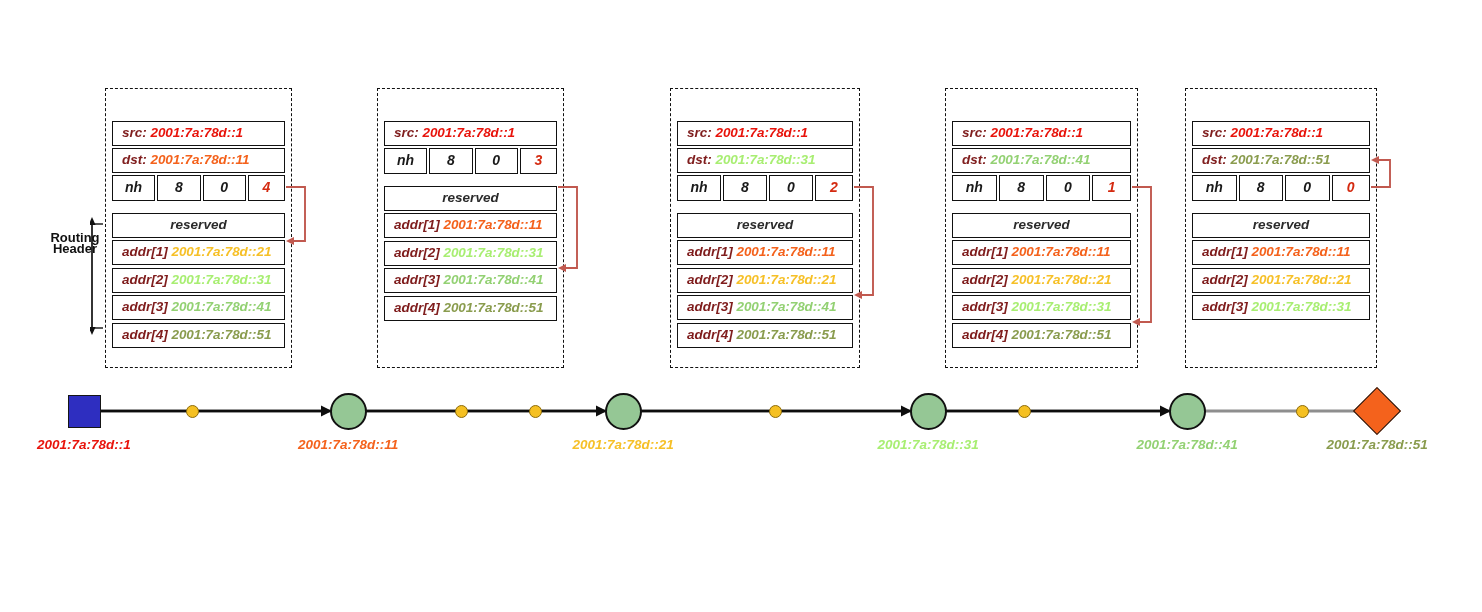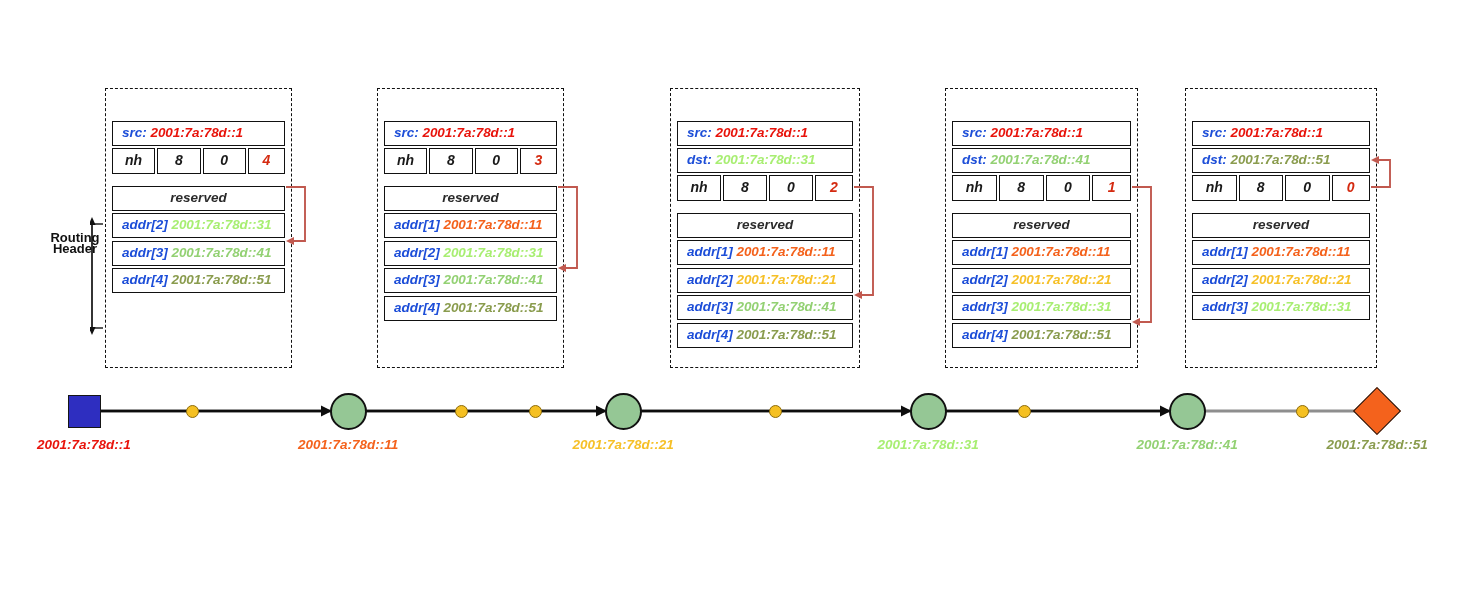--- a/index.html
+++ b/index.html
@@ -9,21 +9,21 @@
   #stage{position:absolute;left:0;top:0;width:1482px;height:612px;}
 
   
   .pkt{position:absolute;border:1.6px dashed #111;box-sizing:border-box;}
   .pkt-inner{position:absolute;left:6px;right:6px;top:32px;}
   .row{border:1.7px solid #111;background:#fff;box-sizing:border-box;
        height:25px;line-height:22px;margin-bottom:2px;
        font-style:italic;font-weight:bold;font-size:13.5px;
        white-space:nowrap;overflow:hidden;}
   .row.addr{margin-bottom:2.5px;}
-  .row .lbl{color:#1d4ed8;padding-left:9px;font-weight:bold;font-style:italic;}
+  .row .lbl{color:#7f1d1d;padding-left:9px;font-weight:bold;font-style:italic;}
   .row .val{font-weight:bold;font-style:italic;letter-spacing:-0.1px;}
   .row.reserved{text-align:center;color:#2b2b2b;font-weight:bold;}
 
   
   .segrow{height:36px;margin-bottom:2px;display:flex;}
   .segcell{border:1.7px solid #111;background:#fff;box-sizing:border-box;
            height:26px;line-height:22px;text-align:center;
            font-style:italic;font-weight:bold;font-size:14px;color:#1a1a1a;
            margin-right:2px;}
   .segcell.c1{flex:0 0 25%;}
@@ -75,27 +75,29 @@
       <path d="M2,119 L-1.6,111 L5.6,111 Z" fill="#111"></path>
       <path d="M2,8 L13,8" stroke="#111" stroke-width="1.4" fill="none"></path>
       <path d="M2,112 L13,112" stroke="#111" stroke-width="1.4" fill="none"></path>
     </svg>
   </div>
 
   <div id="packets-layer">
       <div class="pkt" style="left: 105px; top: 88px; width: 187px; height: 280px;">
         <div class="pkt-inner">
           <div class="row"><span class="lbl">src: </span><span class="val" style="color: rgb(232, 20, 12);">2001:7a:78d::1</span></div>
+          <div class="row"><span class="lbl">dst: </span><span class="val" style="color: rgb(244, 98, 28);">2001:7a:78d::11</span></div>
           <div class="segrow">
             <div class="segcell c1">nh</div>
             <div class="segcell c2">8</div>
             <div class="segcell c3">0</div>
             <div class="segcell c4" style="color: rgb(212, 42, 16);">4</div>
           </div>
           <div class="row reserved">reserved</div>
+          <div class="row addr"><span class="lbl">addr[1] </span><span class="val" style="color: rgb(246, 192, 40);">2001:7a:78d::21</span></div>
           <div class="row addr"><span class="lbl">addr[2] </span><span class="val" style="color: rgb(168, 238, 114);">2001:7a:78d::31</span></div>
           <div class="row addr"><span class="lbl">addr[3] </span><span class="val" style="color: rgb(147, 209, 115);">2001:7a:78d::41</span></div>
           <div class="row addr"><span class="lbl">addr[4] </span><span class="val" style="color: rgb(138, 156, 78);">2001:7a:78d::51</span></div>
         </div>
       </div>
       <div class="pkt" style="left: 377px; top: 88px; width: 187px; height: 280px;">
         <div class="pkt-inner">
           <div class="row"><span class="lbl">src: </span><span class="val" style="color: rgb(232, 20, 12);">2001:7a:78d::1</span></div>
           <div class="segrow">
             <div class="segcell c1">nh</div>

